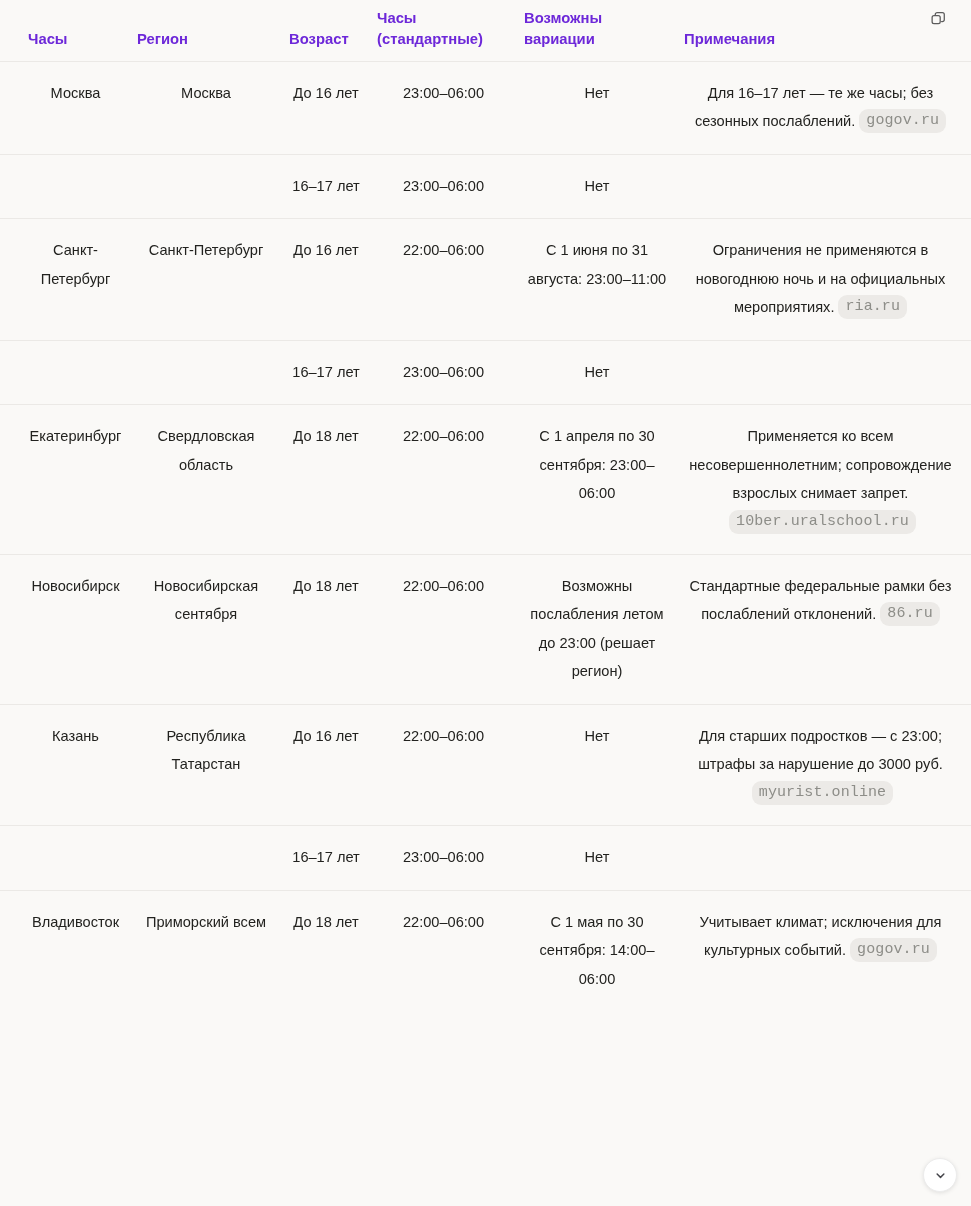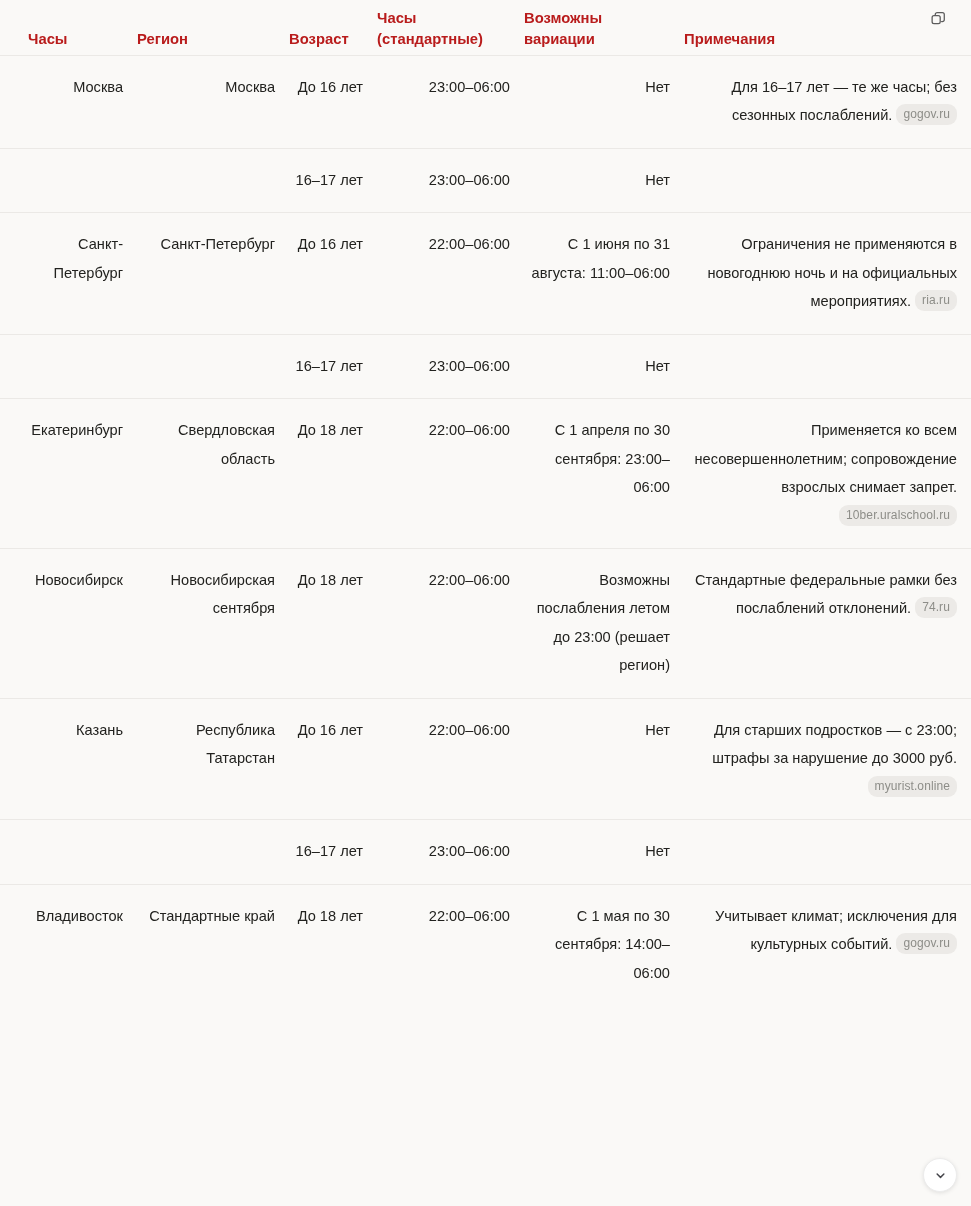--- a/index.html
+++ b/index.html
@@ -69,27 +69,27 @@
     width: 971px;
     border-collapse: collapse;
     table-layout: fixed;
     font-size: 14.6px;
   }
   table.data-table th {
     text-align: left;
     vertical-align: bottom;
     font-weight: 700;
     font-size: 14.8px;
-    color: #b91c1c;
-    padding: 8px 14px 5px 0;
+    color: #6d28d9;
+    padding: 8px 14px 11px 0;
     line-height: 1.42;
     border-bottom: 1px solid #ebe9e6;
   }
   table.data-table td {
-    text-align: right;
+    text-align: center;
     vertical-align: top;
     padding: 17px 14px 18px 0;
     line-height: 1.95;
     color: #22221f;
     border-bottom: 1px solid #ebe9e6;
     font-size: 14.6px;
     word-wrap: break-word;
     overflow-wrap: break-word;
   }
   table.data-table tbody tr:last-child td {
@@ -108,29 +108,30 @@
   col.c-season  { width: 160px; }
   col.c-notes   { width: 287px; }
 
   .cell-empty { min-height: 1px; }
 
   
   .cite {
     display: inline-block;
     background: #eceae7;
     color: #8d8d88;
-    font-size: 12px;
+    font-size: 15px;
     line-height: 1;
     padding: 4px 7px 5px 7px;
     border-radius: 9px;
     vertical-align: 2px;
     margin-left: 4px;
     white-space: nowrap;
     letter-spacing: 0.1px;
     cursor: pointer;
+    font-family: Liberation Mono, monospace;
   }
   .notes-text { display: inline; margin-top: 28px; }
 </style>
 </head>
 <body>
 
 <div class="sheet">
 
   <button class="copy-btn" title="copy">
     <span>
@@ -181,21 +182,21 @@
           <td>16–17 лет</td>
           <td>23:00–06:00</td>
           <td>Нет</td>
           <td class="cell-empty"></td>
         </tr>
         <tr>
           <td>Санкт-Петербург</td>
           <td>Санкт-Петербург</td>
           <td>До 16 лет</td>
           <td>22:00–06:00</td>
-          <td>С 1 июня по 31 августа: 11:00–06:00</td>
+          <td>С 1 июня по 31 августа: 23:00–11:00</td>
           <td><span class="notes-text">Ограничения не применяются в новогоднюю ночь и на официальных мероприятиях.</span><span class="cite">ria.ru</span></td>
         </tr>
         <tr>
           <td class="cell-empty"></td>
           <td class="cell-empty"></td>
           <td>16–17 лет</td>
           <td>23:00–06:00</td>
           <td>Нет</td>
           <td class="cell-empty"></td>
         </tr>
@@ -206,41 +207,41 @@
           <td>22:00–06:00</td>
           <td>С 1 апреля по 30 сентября: 23:00–06:00</td>
           <td><span class="notes-text">Применяется ко всем несовершеннолетним; сопровождение взрослых снимает запрет.</span><span class="cite">10ber.uralschool.ru</span></td>
         </tr>
         <tr>
           <td>Новосибирск</td>
           <td>Новосибирская сентября</td>
           <td>До 18 лет</td>
           <td>22:00–06:00</td>
           <td>Возможны послабления летом до 23:00 (решает регион)</td>
-          <td><span class="notes-text">Стандартные федеральные рамки без послаблений отклонений.</span><span class="cite">74.ru</span></td>
+          <td><span class="notes-text">Стандартные федеральные рамки без послаблений отклонений.</span><span class="cite">86.ru</span></td>
         </tr>
         <tr>
           <td>Казань</td>
           <td>Республика Татарстан</td>
           <td>До 16 лет</td>
           <td>22:00–06:00</td>
           <td>Нет</td>
           <td><span class="notes-text">Для старших подростков — с 23:00; штрафы за нарушение до 3000 руб.</span><span class="cite">myurist.online</span></td>
         </tr>
         <tr>
           <td class="cell-empty"></td>
           <td class="cell-empty"></td>
           <td>16–17 лет</td>
           <td>23:00–06:00</td>
           <td>Нет</td>
           <td class="cell-empty"></td>
         </tr>
         <tr>
           <td>Владивосток</td>
-          <td>Стандартные край</td>
+          <td>Приморский всем</td>
           <td>До 18 лет</td>
           <td>22:00–06:00</td>
           <td>С 1 мая по 30 сентября: 14:00–06:00</td>
           <td><span class="notes-text">Учитывает климат; исключения для культурных событий.</span><span class="cite">gogov.ru</span></td>
         </tr>
       </tbody>
   </table>
 
   <button class="scroll-down-btn" title="scroll down">
     <span>

